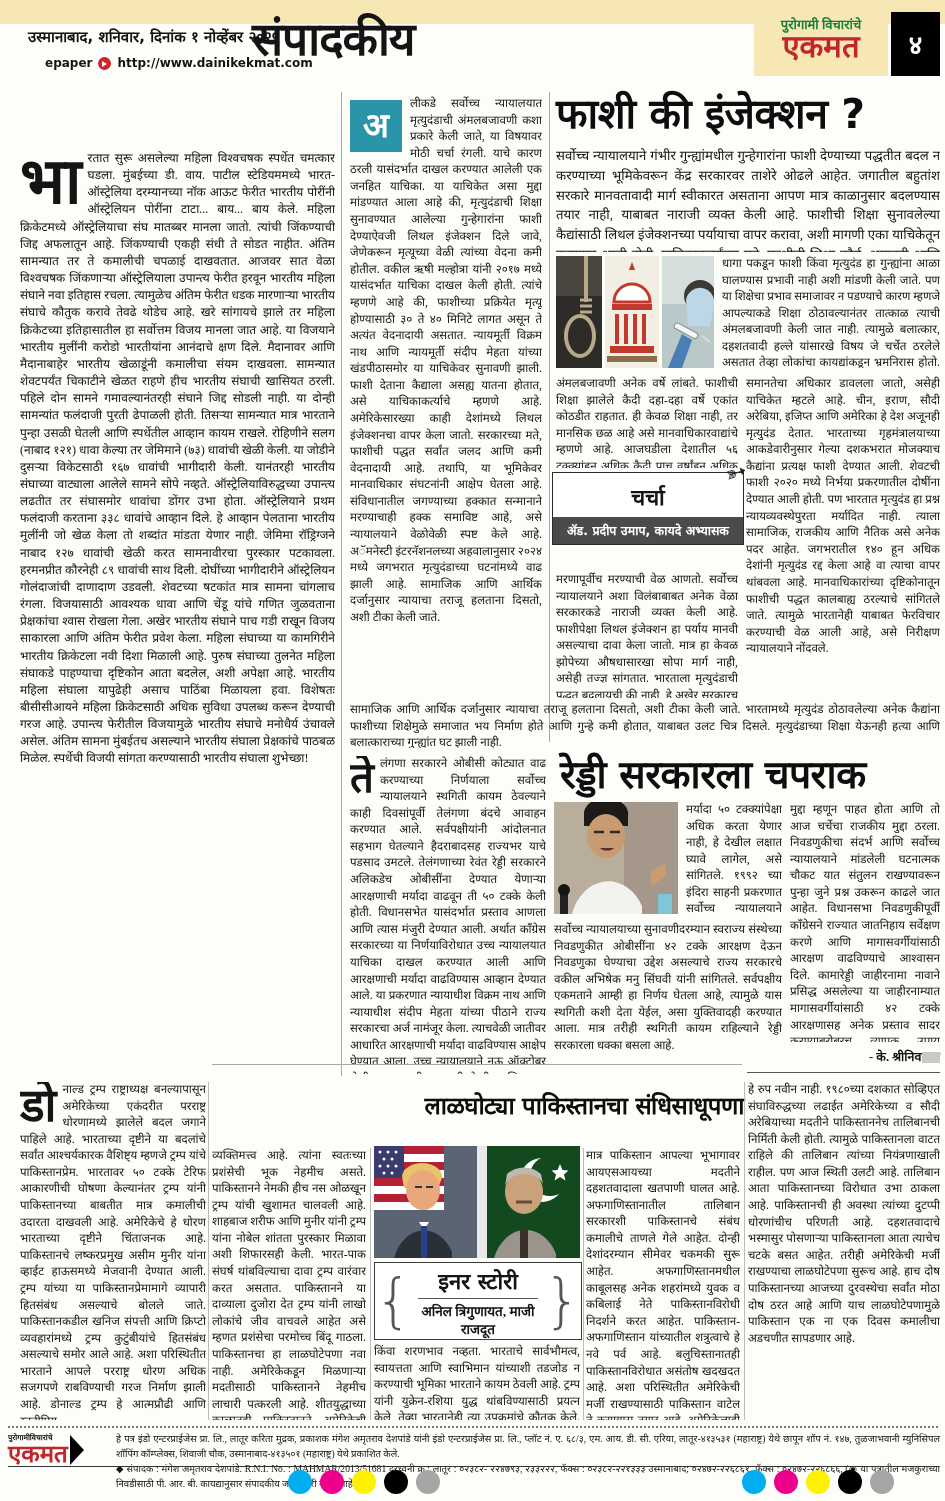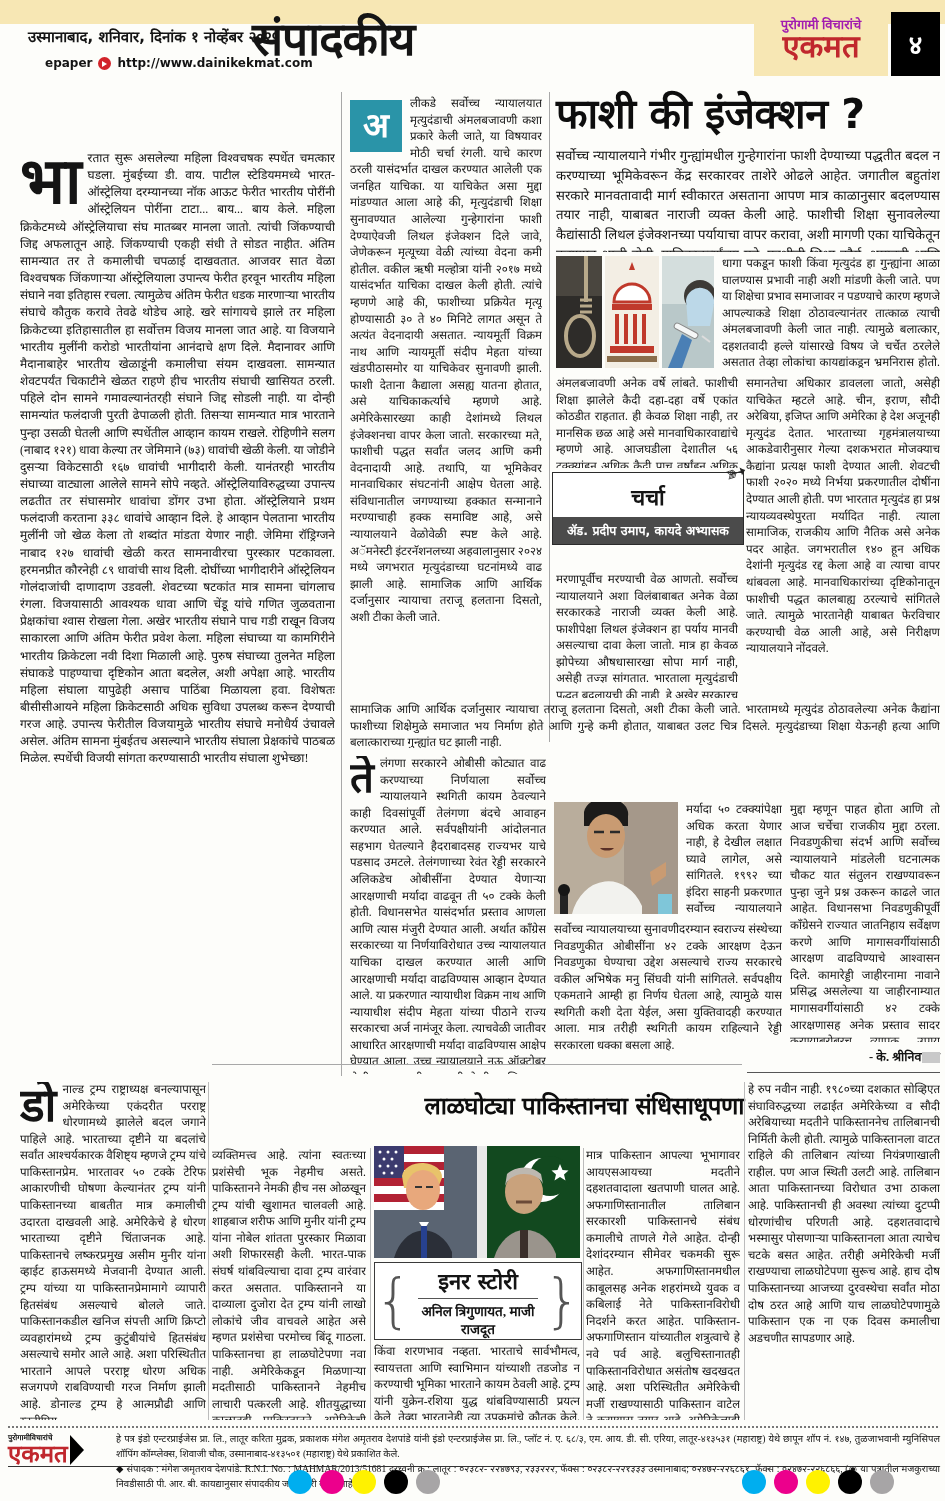--- a/index.html
+++ b/index.html
@@ -12,21 +12,21 @@
   .rule-h{position:absolute;height:1px;background:#555;}
   .rule-h.light{background:#a8a8a8;}
   
   .yellow-band{background:#f7e7b4;}
   .dateline{font-weight:bold;font-size:15px;text-align:right;}
   .epaper{font-size:12px;font-weight:bold;display:flex;align-items:center;gap:6px;}
   .link-dot{width:13px;height:13px;border-radius:50%;background:#d2232a;display:inline-block;position:relative;}
   .link-dot:after{content:"";position:absolute;left:4px;top:4px;border-left:5px solid #fff;border-top:3px solid transparent;border-bottom:3px solid transparent;}
   .section-title{font-size:46px;font-weight:900;letter-spacing:-1px;}
   .masthead-box{background:#f7e7b4;text-align:center;padding-top:6px;box-sizing:border-box;}
-  .m-tag{color:#a21caf;font-weight:bold;font-size:13px;line-height:1;}
+  .m-tag{color:#15803d;font-weight:bold;font-size:13px;line-height:1;}
   .m-name{color:#c0272d;font-weight:900;font-size:31px;line-height:1.05;}
   .pagenum-box{background:#000;color:#fff;display:flex;align-items:center;justify-content:center;font-size:26px;font-weight:bold;}
   
   .headline{font-weight:900;letter-spacing:-0.5px;color:#0d0d0d;}
   .dropcap{float:left;font-weight:900;line-height:0.85;margin:4px 6px 0 0;}
   .teal-box{float:left;width:52px;height:52px;background:#2a94a8;color:#fff;display:flex;align-items:center;justify-content:center;
             font-size:34px;font-weight:900;margin:4px 8px 2px 0;}
   
   .disc-box{border:1.5px solid #2b2b2b;background:#fff;text-align:center;}
   .disc-title{font-size:22px;font-weight:900;padding:8px 0 6px;}
@@ -129,20 +129,21 @@
   <div class="abs disc-box" style="left:552px;top:472px;width:190px;">
     <span class="quill">➳</span>
     <div class="disc-title sans">चर्चा</div>
     <div class="disc-author sans">ॲड. प्रदीप उमाप, कायदे अभ्यासक</div>
   </div>
 
   <div class="abs coltext" style="left:556px;top:572px;width:182px;height:126px;">मरणापूर्वीच मरण्याची वेळ आणतो. सर्वोच्च न्यायालयाने अशा विलंबाबाबत अनेक वेळा सरकारकडे नाराजी व्यक्त केली आहे. फाशीपेक्षा लिथल इंजेक्शन हा पर्याय मानवी असल्याचा दावा केला जातो. मात्र हा केवळ झोपेच्या औषधासारखा सोपा मार्ग नाही, असेही तज्ज्ञ सांगतात. भारताला मृत्युदंडाची पद्धत बदलायची की नाही, हे अखेर सरकारच ठरवेल.</div>
   <div class="abs coltext" style="left:746px;top:376px;width:194px;height:322px;">समानतेचा अधिकार डावलला जातो, असेही याचिकेत म्हटले आहे. चीन, इराण, सौदी अरेबिया, इजिप्त आणि अमेरिका हे देश अजूनही मृत्युदंड देतात. भारताच्या गृहमंत्रालयाच्या आकडेवारीनुसार गेल्या दशकभरात मोजक्याच कैद्यांना प्रत्यक्ष फाशी देण्यात आली. शेवटची फाशी २०२० मध्ये निर्भया प्रकरणातील दोषींना देण्यात आली होती. पण भारतात मृत्युदंड हा प्रश्न न्यायव्यवस्थेपुरता मर्यादित नाही. त्याला सामाजिक, राजकीय आणि नैतिक असे अनेक पदर आहेत. जगभरातील १४० हून अधिक देशांनी मृत्युदंड रद्द केला आहे वा त्याचा वापर थांबवला आहे. मानवाधिकारांच्या दृष्टिकोनातून फाशीची पद्धत कालबाह्य ठरल्याचे सांगितले जाते. त्यामुळे भारतानेही याबाबत फेरविचार करण्याची वेळ आली आहे, असे निरीक्षण न्यायालयाने नोंदवले.</div>
   <div class="abs coltext" style="left:350px;top:702px;width:590px;height:46px;">सामाजिक आणि आर्थिक दर्जानुसार न्यायाचा तराजू हलताना दिसतो, अशी टीका केली जाते. भारतामध्ये मृत्युदंड ठोठावलेल्या अनेक कैद्यांना फाशीच्या शिक्षेमुळे समाजात भय निर्माण होते आणि गुन्हे कमी होतात, याबाबत उलट चित्र दिसले. मृत्युदंडाच्या शिक्षा येऊनही हत्या आणि बलात्काराच्या गुन्ह्यांत घट झाली नाही.</div>
 
+  <div class="abs headline sans" style="left:560px;top:746px;width:380px;font-size:39px;white-space:nowrap;">रेड्डी सरकारला चपराक</div>
 
   <div class="abs coltext" style="left:350px;top:756px;width:196px;height:318px;">
     <span class="dropcap sans" style="font-size:42px;">ते</span><span>लंगणा सरकारने ओबीसी कोट्यात वाढ करण्याच्या निर्णयाला सर्वोच्च न्यायालयाने स्थगिती कायम ठेवल्याने काही दिवसांपूर्वी तेलंगणा बंदचे आवाहन करण्यात आले. सर्वपक्षीयांनी आंदोलनात सहभाग घेतल्याने हैदराबादसह राज्यभर याचे पडसाद उमटले. तेलंगणाच्या रेवंत रेड्डी सरकारने अलिकडेच ओबीसींना देण्यात येणाऱ्या आरक्षणाची मर्यादा वाढवून ती ५० टक्के केली होती. विधानसभेत यासंदर्भात प्रस्ताव आणला आणि त्यास मंजुरी देण्यात आली. अर्थात काँग्रेस सरकारच्या या निर्णयाविरोधात उच्च न्यायालयात याचिका दाखल करण्यात आली आणि आरक्षणाची मर्यादा वाढविण्यास आव्हान देण्यात आले. या प्रकरणात न्यायाधीश विक्रम नाथ आणि न्यायाधीश संदीप मेहता यांच्या पीठाने राज्य सरकारचा अर्ज नामंजूर केला. त्याचवेळी जातीवर आधारित आरक्षणाची मर्यादा वाढविण्यास आक्षेप घेण्यात आला. उच्च न्यायालयाने नऊ ऑक्टोबर रोजी या प्रकरणी सुनावणी केली आणि राज्य सरकारकडून चार आठवड्यांत उत्तर मागितले होते.</span>
   </div>
 
   <div class="abs" style="left:554px;top:802px;">
     <svg width="124" height="112" viewBox="0 0 124 112">
       <rect width="124" height="112" fill="#b9ad9c"></rect>
       <rect x="70" y="0" width="54" height="112" fill="#a5988a"></rect>
       <path d="M30 10 a22 16 0 0 1 44 4 v10 h-44 z" fill="#1c1b1a"></path>

